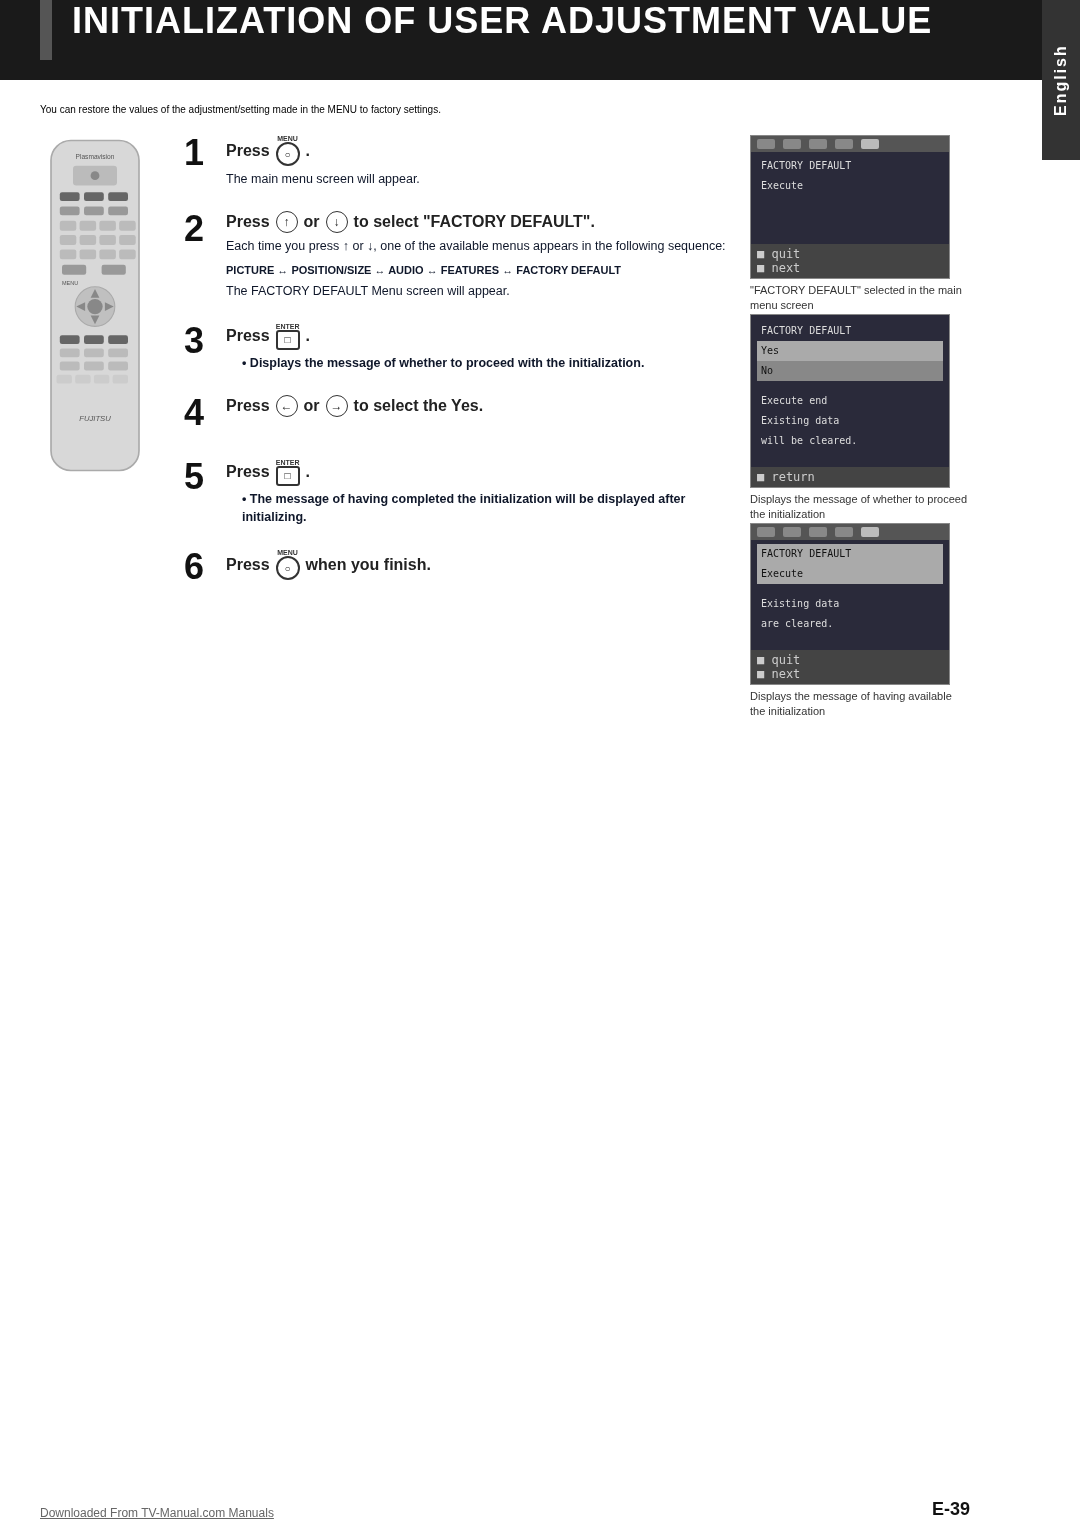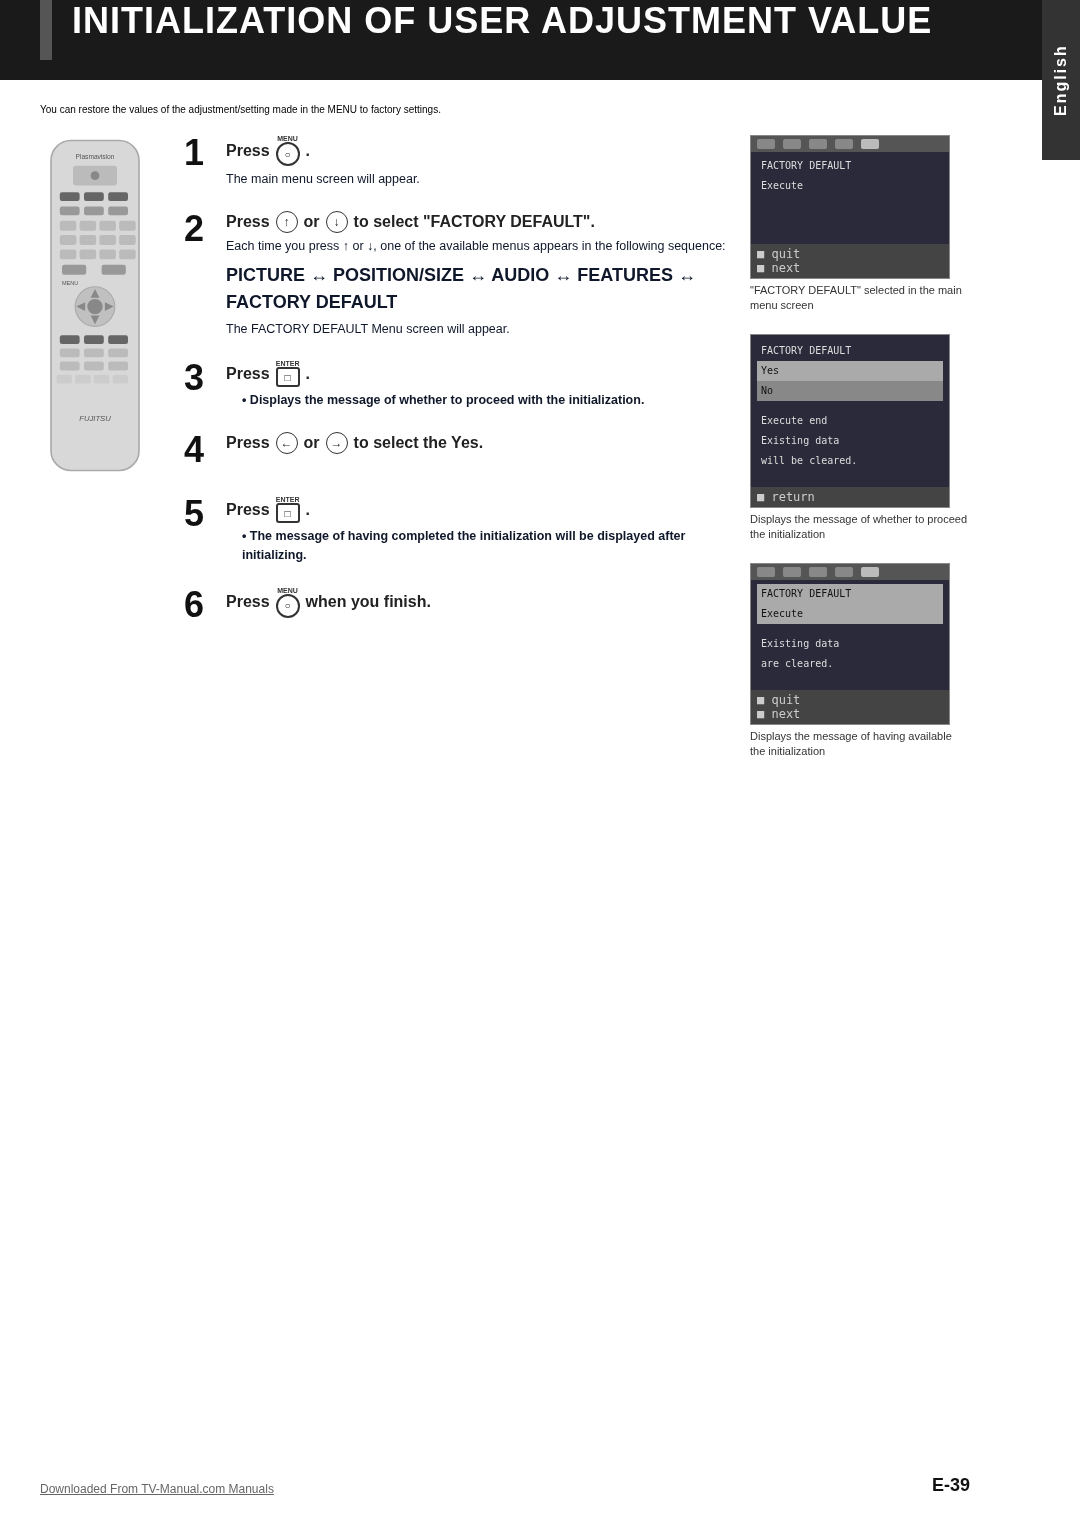--- a/index.html
+++ b/index.html
@@ -94,21 +94,20 @@
     .steps-col {
       flex: 1;
     }
 
     
     .right-col {
       width: 220px;
       flex-shrink: 0;
       display: flex;
       flex-direction: column;
-      gap: 20px;
     }
 
     
     .step {
       display: flex;
       gap: 12px;
       margin-bottom: 18px;
       align-items: flex-start;
     }
     .step-num {
@@ -130,21 +129,21 @@
       gap: 6px;
       flex-wrap: wrap;
     }
     .step-body {
       font-size: 12.5px;
       color: #0f172a;
       line-height: 1.5;
     }
     .step-body .bold-line {
       font-weight: bold;
-      font-size: 18px;
+      font-size: 11px;
       margin: 6px 0 4px 0;
     }
     .step-body .indent {
       padding-left: 16px;
       font-weight: bold;
     }
     .step-body p {
       margin-bottom: 4px;
     }
 
@@ -237,21 +236,21 @@
     }
 
     
     .remote-svg {
       width: 110px;
     }
 
     
     .bottom-footer {
       position: absolute;
-      bottom: 32px;
+      bottom: 8px;
       left: 40px;
       right: 110px;
       display: flex;
       justify-content: space-between;
       align-items: flex-end;
     }
     .footer-link {
       color: #666;
       font-size: 12px;
       text-decoration: underline;

